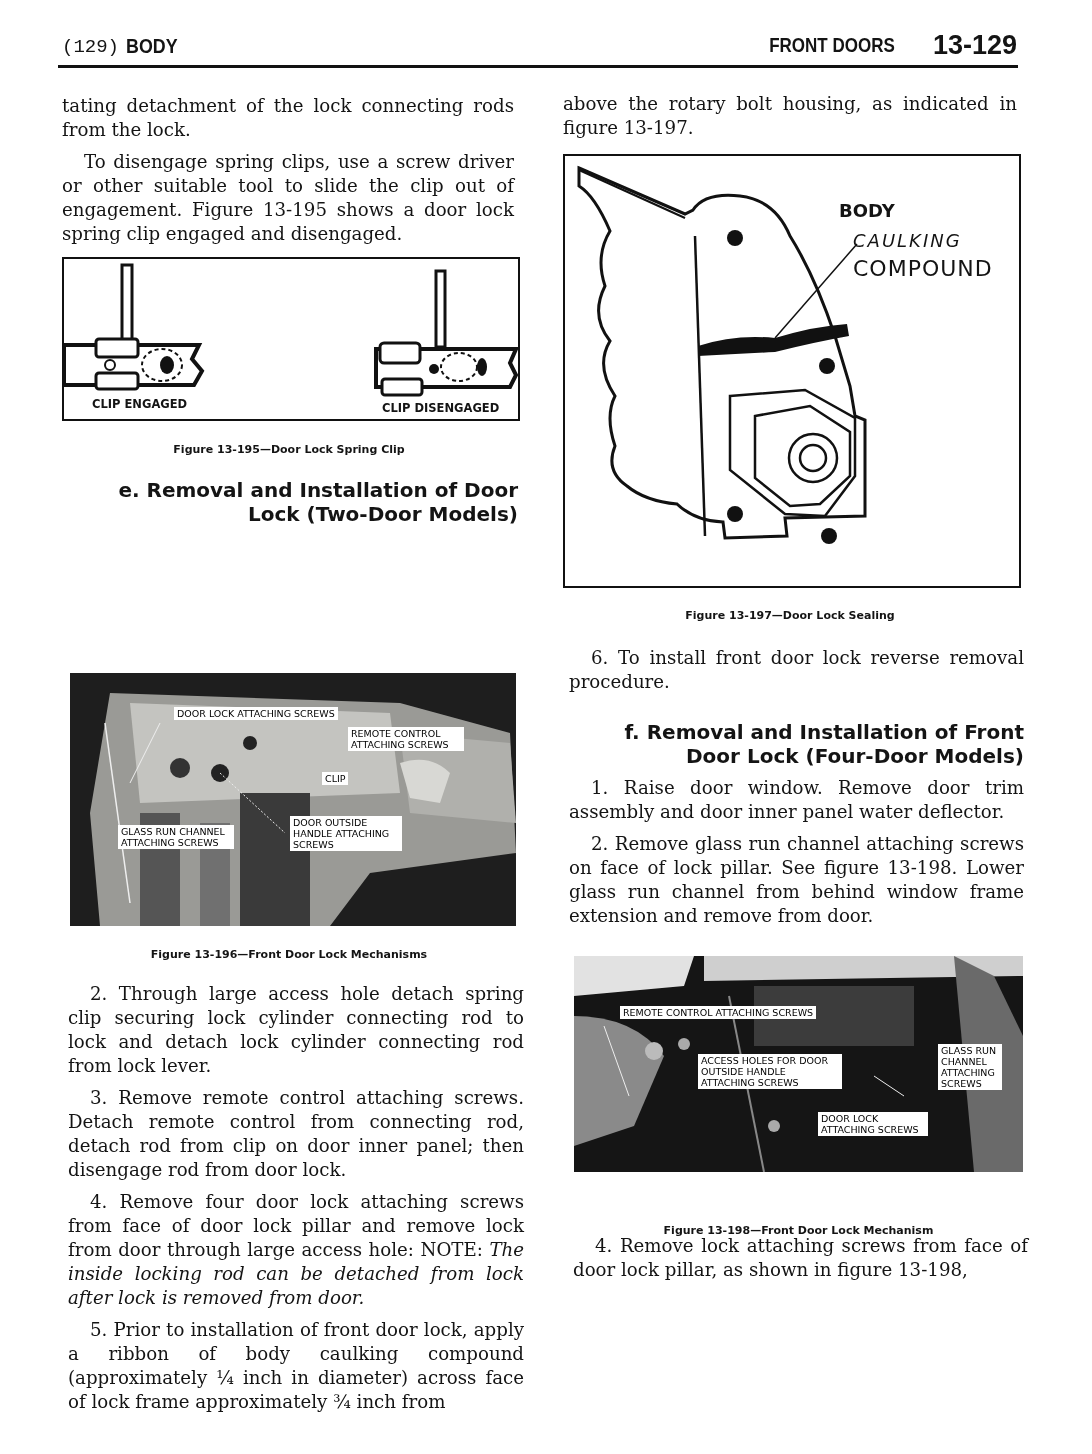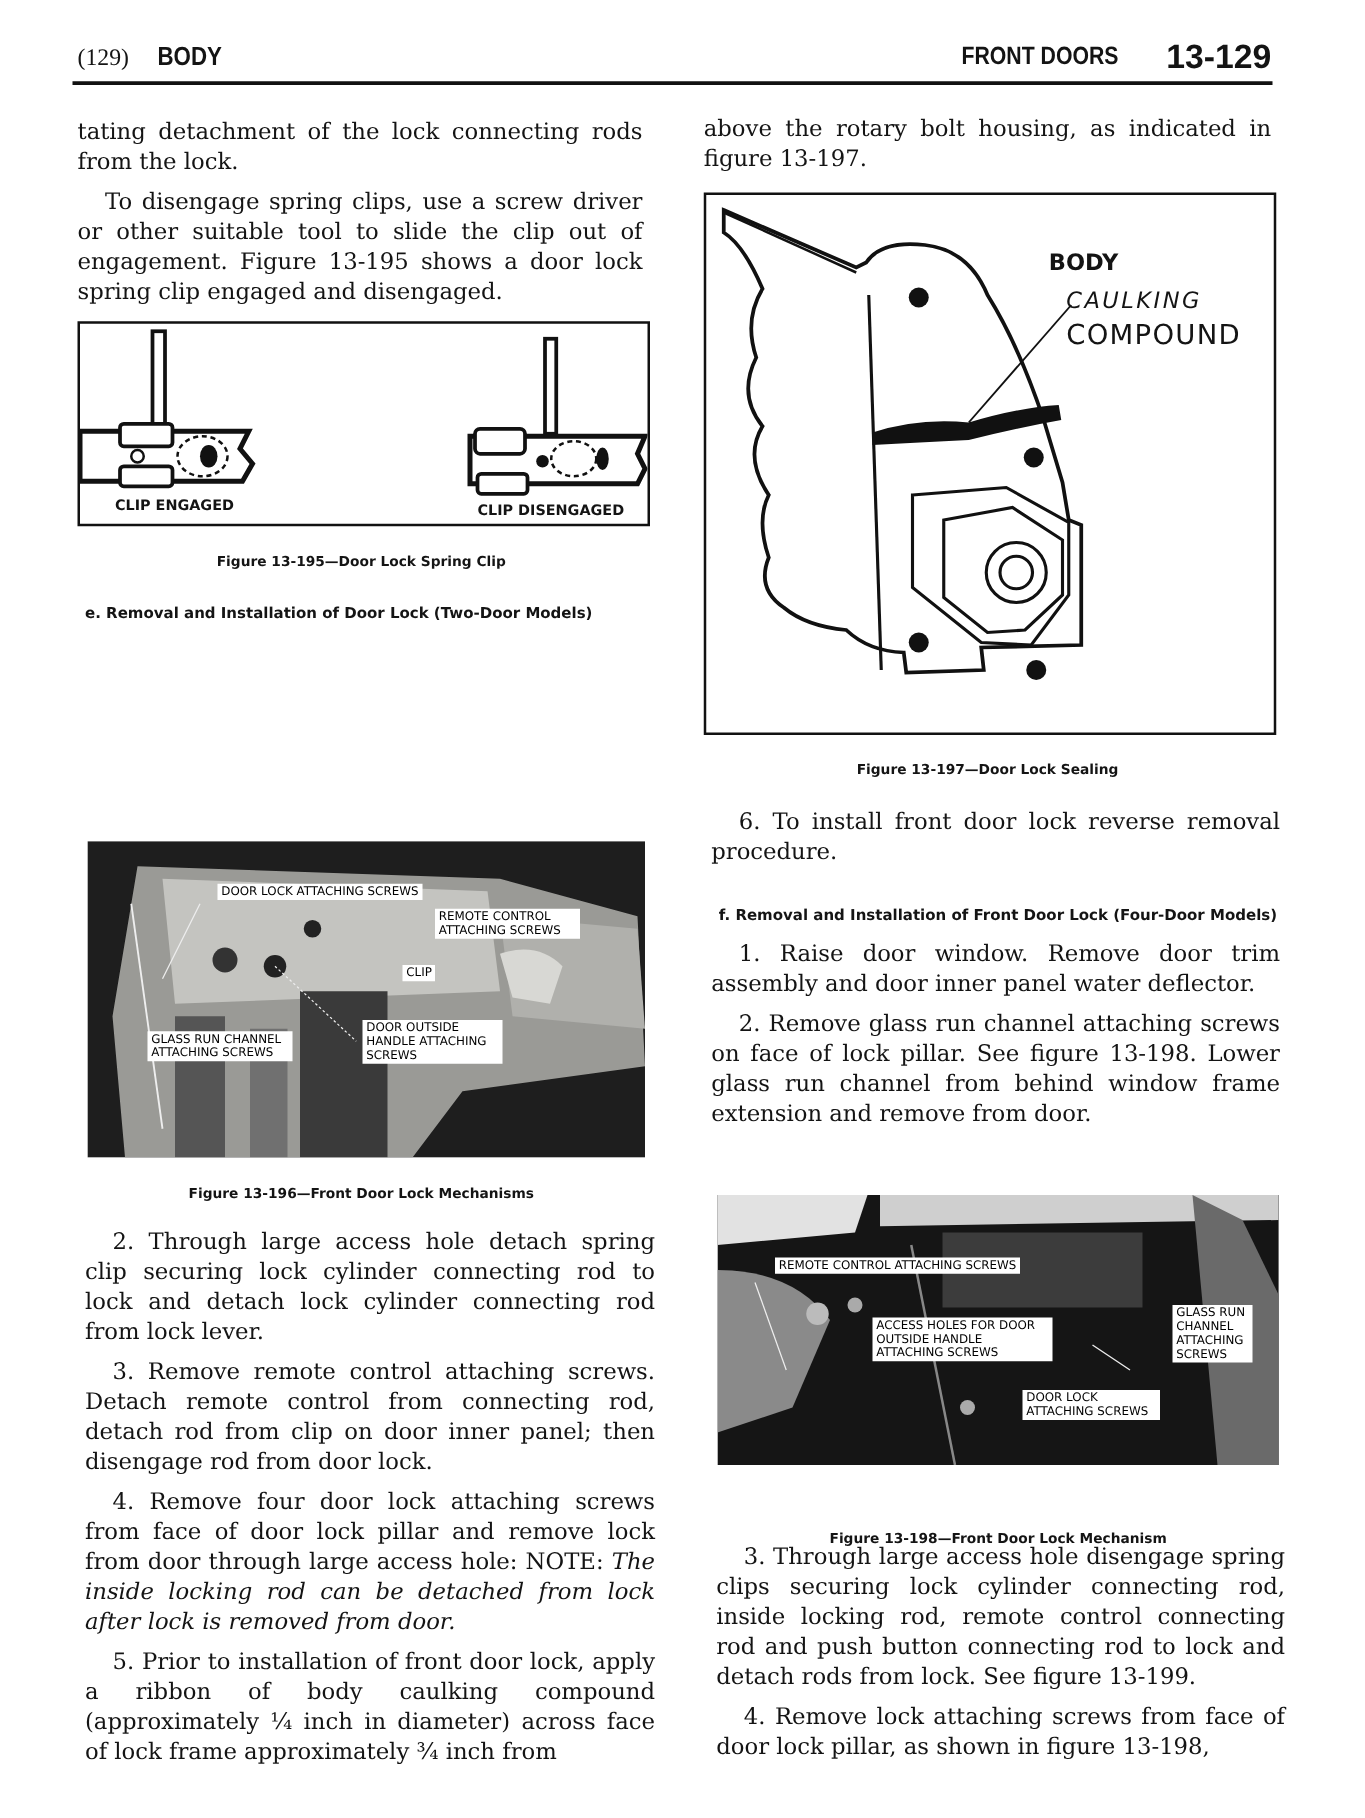--- a/index.html
+++ b/index.html
@@ -1,29 +1,29 @@
 <!DOCTYPE html>
 <html><head>
 <meta charset="utf-8">
 <style>
   html, body { margin: 0; padding: 0; background: #ffffff; }
   body { width: 1092px; height: 1454px; position: relative; overflow: hidden; color: #141414;
          font-family: "DejaVu Serif", serif; }
   .hdr { position: absolute; top: 30px; left: 62px; width: 955px; height: 36px; }
-  .hdr .pnum { position: absolute; left: 0; top: 6px; font-size: 19px; font-family: Liberation Serif, serif; }
+  .hdr .pnum { position: absolute; left: 0; top: 6px; font-size: 19px; font-family: Liberation Mono, monospace; }
   .hdr .sect { position: absolute; left: 64px; top: 4px; font-size: 21px; font-weight: bold; font-family: "Liberation Sans", sans-serif; transform: scaleX(0.85); transform-origin: left; }
   .hdr .chap { position: absolute; right: 122px; top: 4px; font-size: 20px; font-weight: bold; font-family: "Liberation Sans", sans-serif; transform: scaleX(0.85); transform-origin: right; }
   .hdr .code { position: absolute; right: 0; top: 0; font-size: 27px; font-weight: bold; font-family: "Liberation Sans", sans-serif; }
   .hdr-rule { position: absolute; top: 65px; left: 58px; width: 960px; height: 3px; background: #111; }
 
   .col { position: absolute; font-size: 18.2px; line-height: 24px; text-align: justify; font-family: "DejaVu Serif", serif; }
   .col p { margin: 0 0 8px 0; text-indent: 22px; }
   .col p.noind { text-indent: 0; }
   .col i { font-style: italic; }
-  .heading { font-family: "DejaVu Sans", sans-serif; font-weight: bold; font-size: 12px; line-height: 24px; text-align: left; padding-left: 28px; text-indent: -22px; margin: 0 0 8px 0; }
+  .heading { font-family: "DejaVu Sans", sans-serif; font-weight: bold; font-size: 20px; line-height: 24px; text-align: right; padding-left: 28px; text-indent: -22px; margin: 0 0 8px 0; }
   .caption { position: absolute; font-family: "DejaVu Sans", sans-serif; font-weight: bold; font-size: 11px; text-align: center; }
 
   .fig { position: absolute; border: 2px solid #111; background: #fff; }
   .photo { position: absolute; background: #a3a3a3; overflow: hidden; }
   .label { position: absolute; background: #fff; color: #000; font-family: "DejaVu Sans", sans-serif;
            font-size: 9.5px; line-height: 11px; padding: 1px 3px; text-transform: uppercase; }
   .fig-text { position: absolute; font-family: "DejaVu Sans", sans-serif; font-weight: bold; font-size: 12px; }
   svg { position: absolute; left: 0; top: 0; }
 </style>
 </head>
@@ -152,15 +152,14 @@
     <line x1="300" y1="120" x2="330" y2="140" stroke="#eee" stroke-width="1"></line>
   </svg>
   <span class="label" style="left:46px; top:50px;">Remote Control Attaching Screws</span>
   <span class="label" style="left:124px; top:98px; width:138px;">Access Holes for Door Outside Handle Attaching Screws</span>
   <span class="label" style="left:364px; top:88px; width:58px;">Glass Run Channel Attaching Screws</span>
   <span class="label" style="left:244px; top:156px; width:104px;">Door Lock Attaching Screws</span>
 </div>
 <div class="caption" style="left:574px; top:1224px; width:449px;">Figure 13-198—Front Door Lock Mechanism</div>
 
 <div class="col" style="left:573px; top:1234px; width:455px;">
-  <p>3. Through large access hole disengage spring clips securing lock cylinder connecting rod, inside locking rod, remote control connecting rod and push button connecting rod to lock and detach rods from lock. See figure 13-199.</p>
   <p>4. Remove lock attaching screws from face of door lock pillar, as shown in figure 13-198,</p>
 </div>
 
 </body></html>

